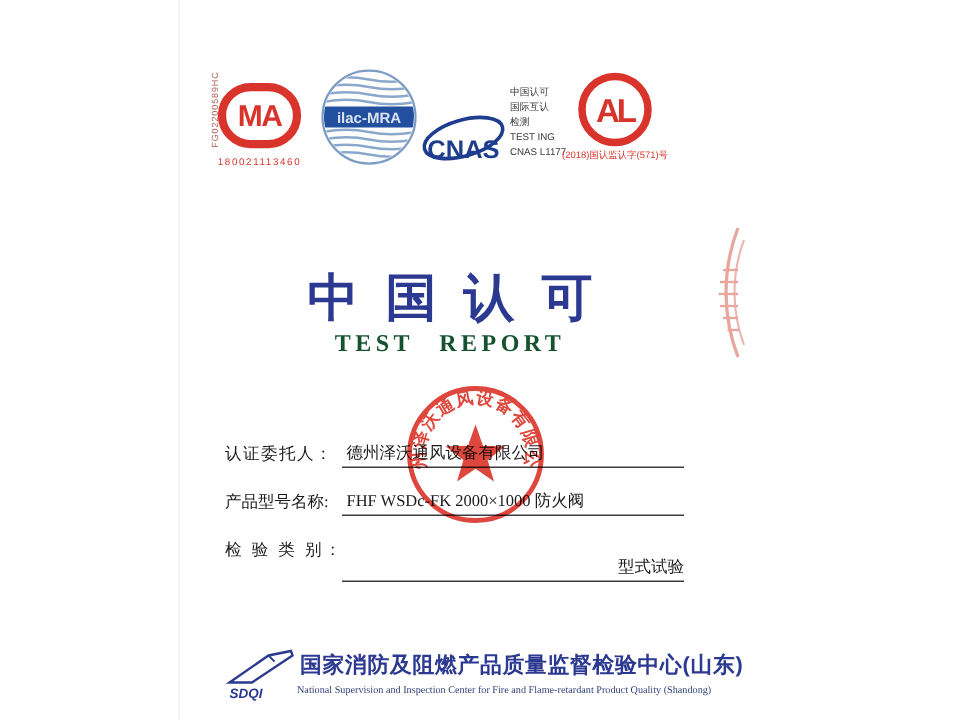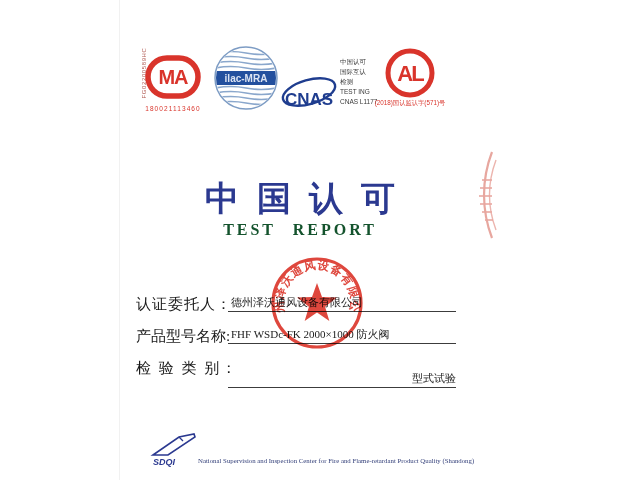--- a/index.html
+++ b/index.html
@@ -26,21 +26,21 @@
                font-family:"Liberation Sans",sans-serif;}
   
   #partial-stamp{left:452px;top:150px;opacity:.75;}
   
   #title-zh{left:170px;top:176px;width:260px;text-align:center;font-size:34px;font-weight:bold;
             color:#2b3990;letter-spacing:18px;padding-left:18px;box-sizing:border-box;
             font-family:"Liberation Sans",sans-serif;}
   #title-en{left:170px;top:221px;width:260px;text-align:center;font-size:16px;font-weight:bold;
             color:#14532d;letter-spacing:3px;word-spacing:10px;}
   
-  .field-label{left:136px;font-size:15px;color:#1a1a1a;}
+  .field-label{left:150px;font-size:11px;color:#1a1a1a;}
   .field-line{left:228px;width:228px;height:17px;border-bottom:1px solid #3c3c3c;}
   .field-value{font-size:11px;color:#1a1a1a;padding-left:3px;display:block;line-height:17px;
                white-space:nowrap;}
   #label-0{top:295px;letter-spacing:1px;}  #line-0{top:294px;}
   #label-1{top:327px;}                     #line-1{top:326px;}
   #label-2{top:359px;letter-spacing:2px;}  #line-2{top:370px;text-align:right;}
   
   #seal{left:256px;top:242px;mix-blend-mode:multiply;opacity:.92;}
   
   #footer-logo{left:150px;top:432px;}
@@ -144,15 +144,16 @@
     <text font-size="11.5" font-weight="bold" fill="#dc372c" font-family="Liberation Sans,sans-serif" letter-spacing="1">
       <textPath href="#sealArc" startOffset="50%" text-anchor="middle">德州泽沃通风设备有限公司</textPath>
     </text>
   </svg>
 
   <svg id="footer-logo" class="abs" width="48" height="36" viewBox="0 0 48 36">
     <path d="M3,23 L29,5 L44,2 L45,5 L18,23 Z" fill="none" stroke="#2b3990" stroke-width="1.6"></path>
     <path d="M29,5 L33,9" stroke="#2b3990" stroke-width="1.2"></path>
     <text x="3" y="33" font-family="Liberation Sans,sans-serif" font-size="9" font-weight="bold" font-style="italic" fill="#2b3990">SDQI</text>
   </svg>
+  <div id="footer-zh" class="abs">国家消防及阻燃产品质量监督检验中心(山东)</div>
   <div id="footer-en" class="abs">National Supervision and Inspection Center for Fire and Flame-retardant Product Quality (Shandong)</div>
 
 </div>
 
 </body></html>

